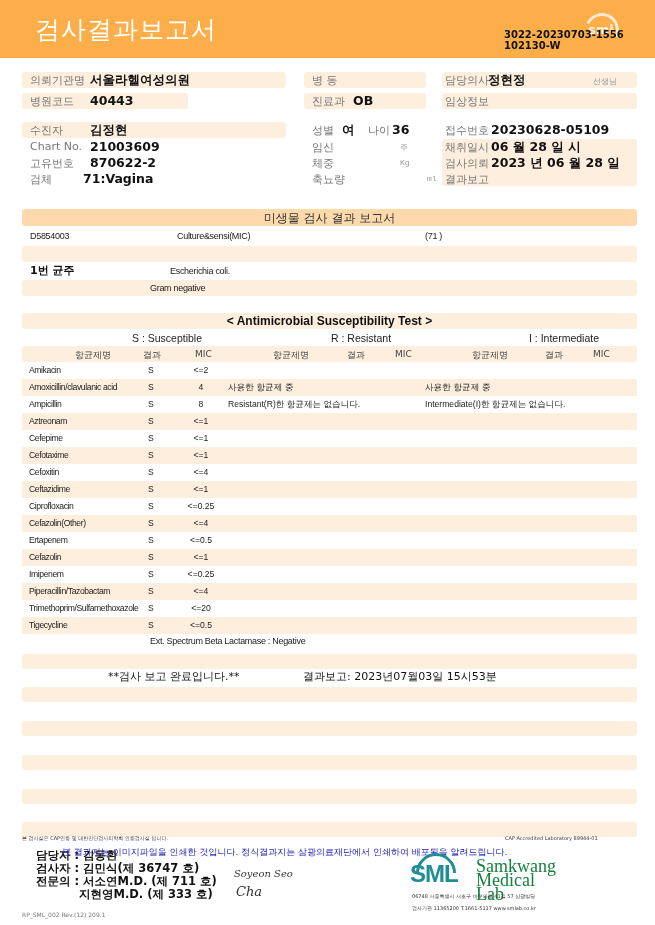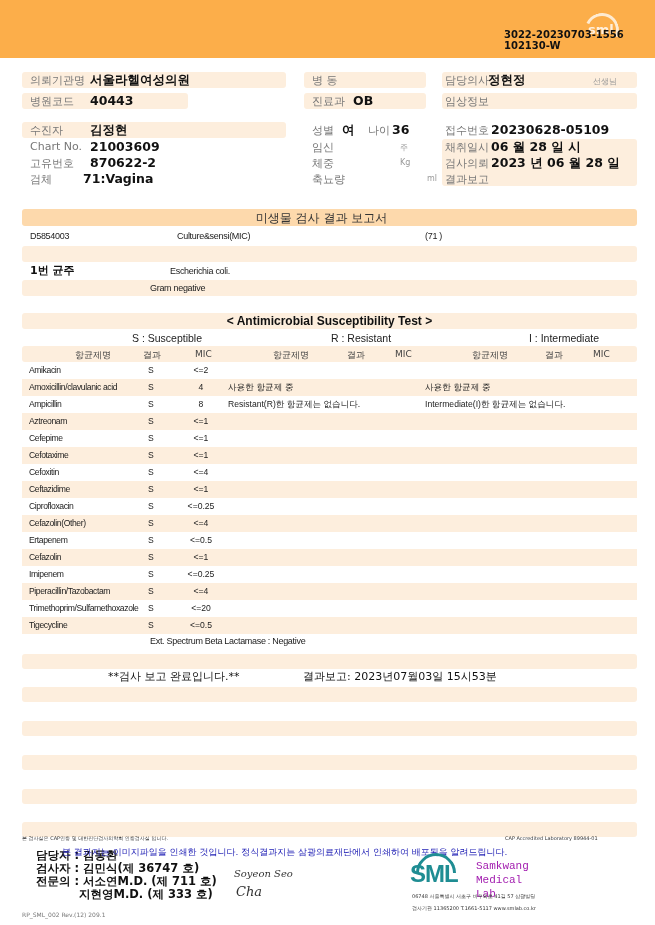--- a/index.html
+++ b/index.html
@@ -9,23 +9,23 @@
   .header { position: absolute; left: 0; top: 0; width: 655px; height: 58px; background: #fcae4a; }
   .header .title { position: absolute; left: 35px; top: 13px; font-size: 25px; color: #fff; letter-spacing: 1px; }
   .header .code { position: absolute; left: 504px; top: 29px; font-size: 10px; font-weight: bold; line-height: 11px; color: #111; font-family: "DejaVu Sans", sans-serif; }
   .header .logo-ring { position: absolute; left: 585px; top: 13px; width: 34px; height: 34px; border: 3px solid rgba(255,255,255,0.75); border-radius: 50%; border-left-color: transparent; border-bottom-color: transparent; transform: rotate(-20deg); }
   .header .logo-text { position: absolute; left: 588px; top: 22px; font-size: 13px; font-weight: bold; color: rgba(255,255,255,0.8); }
 
   .band { position: absolute; background: #fdeedd; border-radius: 3px; }
   .band.strong { background: #fdd9ac; }
   .lbl { position: absolute; font-size: 11px; color: #777; white-space: nowrap; }
   .val { position: absolute; font-size: 12.5px; font-weight: bold; color: #111; white-space: nowrap; }
-  .tiny { position: absolute; font-size: 8px; color: #999; white-space: nowrap; }
-
-  .section-title { position: absolute; left: 14px; width: 615px; text-align: center; font-size: 12px; color: #333; }
+  .tiny { position: absolute; font-size: 8px; color: #999; white-space: nowrap; font-family: Liberation Mono, monospace; }
+
+  .section-title { position: absolute; left: 22px; width: 615px; text-align: center; font-size: 12px; color: #333; }
   .lt { position: absolute; font-family: "Liberation Sans", sans-serif; font-size: 9px; color: #222; white-space: nowrap; letter-spacing: -0.3px; }
   .legend { position: absolute; font-family: "Liberation Sans", sans-serif; font-size: 10.5px; color: #222; white-space: nowrap; }
   .colhead { position: absolute; font-size: 9px; color: #444; white-space: nowrap; }
 
   .ast-title { position: absolute; left: 22px; width: 615px; top: 314px; text-align: center; font-family: "Liberation Sans", sans-serif; font-weight: bold; font-size: 12px; }
 
   .row { position: absolute; left: 22px; width: 615px; height: 17px; }
   .row.shade { background: #fdeedd; }
   .row .nm { position: absolute; left: 7px; top: 3px; font-family: "Liberation Sans", sans-serif; font-size: 8.6px; color: #222; white-space: nowrap; letter-spacing: -0.4px; }
   .row .rs { position: absolute; left: 126px; top: 3px; font-family: "Liberation Sans", sans-serif; font-size: 8.6px; color: #222; }
@@ -36,27 +36,28 @@
   .final { position: absolute; top: 669px; font-size: 11px; color: #111; white-space: nowrap; }
   .fine { position: absolute; font-size: 5px; color: #333; white-space: nowrap; }
   .blue-note { position: absolute; left: 62px; top: 846px; font-size: 9px; color: #1a1ab3; white-space: nowrap; }
 
   .staff { position: absolute; left: 36px; font-size: 11.5px; font-weight: bold; color: #111; white-space: nowrap; line-height: 13px; }
   .sig { position: absolute; font-family: "DejaVu Serif", serif; font-style: italic; font-size: 10px; color: #333; }
 
   .sml-logo { position: absolute; left: 410px; top: 853px; }
   .sml-mark { position: absolute; left: 0; top: 7px; font-size: 24px; font-weight: bold; color: #1f8d93; font-family: "Liberation Sans", sans-serif; letter-spacing: -1px; }
   .sml-arc { position: absolute; left: 6px; top: 0; width: 40px; height: 40px; border: 3px solid #1f8d93; border-radius: 50%; border-bottom-color: transparent; border-left-color: transparent; transform: rotate(-45deg); }
-  .sml-name { position: absolute; left: 66px; top: 6px; font-size: 11px; color: #a21caf; line-height: 14px; font-family: Liberation Mono, monospace; }
+  .sml-name { position: absolute; left: 66px; top: 6px; font-size: 18px; color: #15803d; line-height: 14px; font-family: Liberation Serif, serif; }
   .footer-code { position: absolute; left: 22px; top: 911px; font-size: 6px; color: #777; }
 </style>
 </head>
 <body>
 
 <div class="header">
+  <div class="title">검사결과보고서</div>
   <div class="logo-ring"></div>
   <div class="logo-text">sml</div>
   <div class="code">
     <div>3022-20230703-1556</div>
     <div>102130-W</div>
   </div>
 </div>
 
 <div class="band" style="left:22px;top:72px;width:264px;height:16px;"></div>
 <div class="lbl" style="left:30px;top:73px;">의뢰기관명</div>

